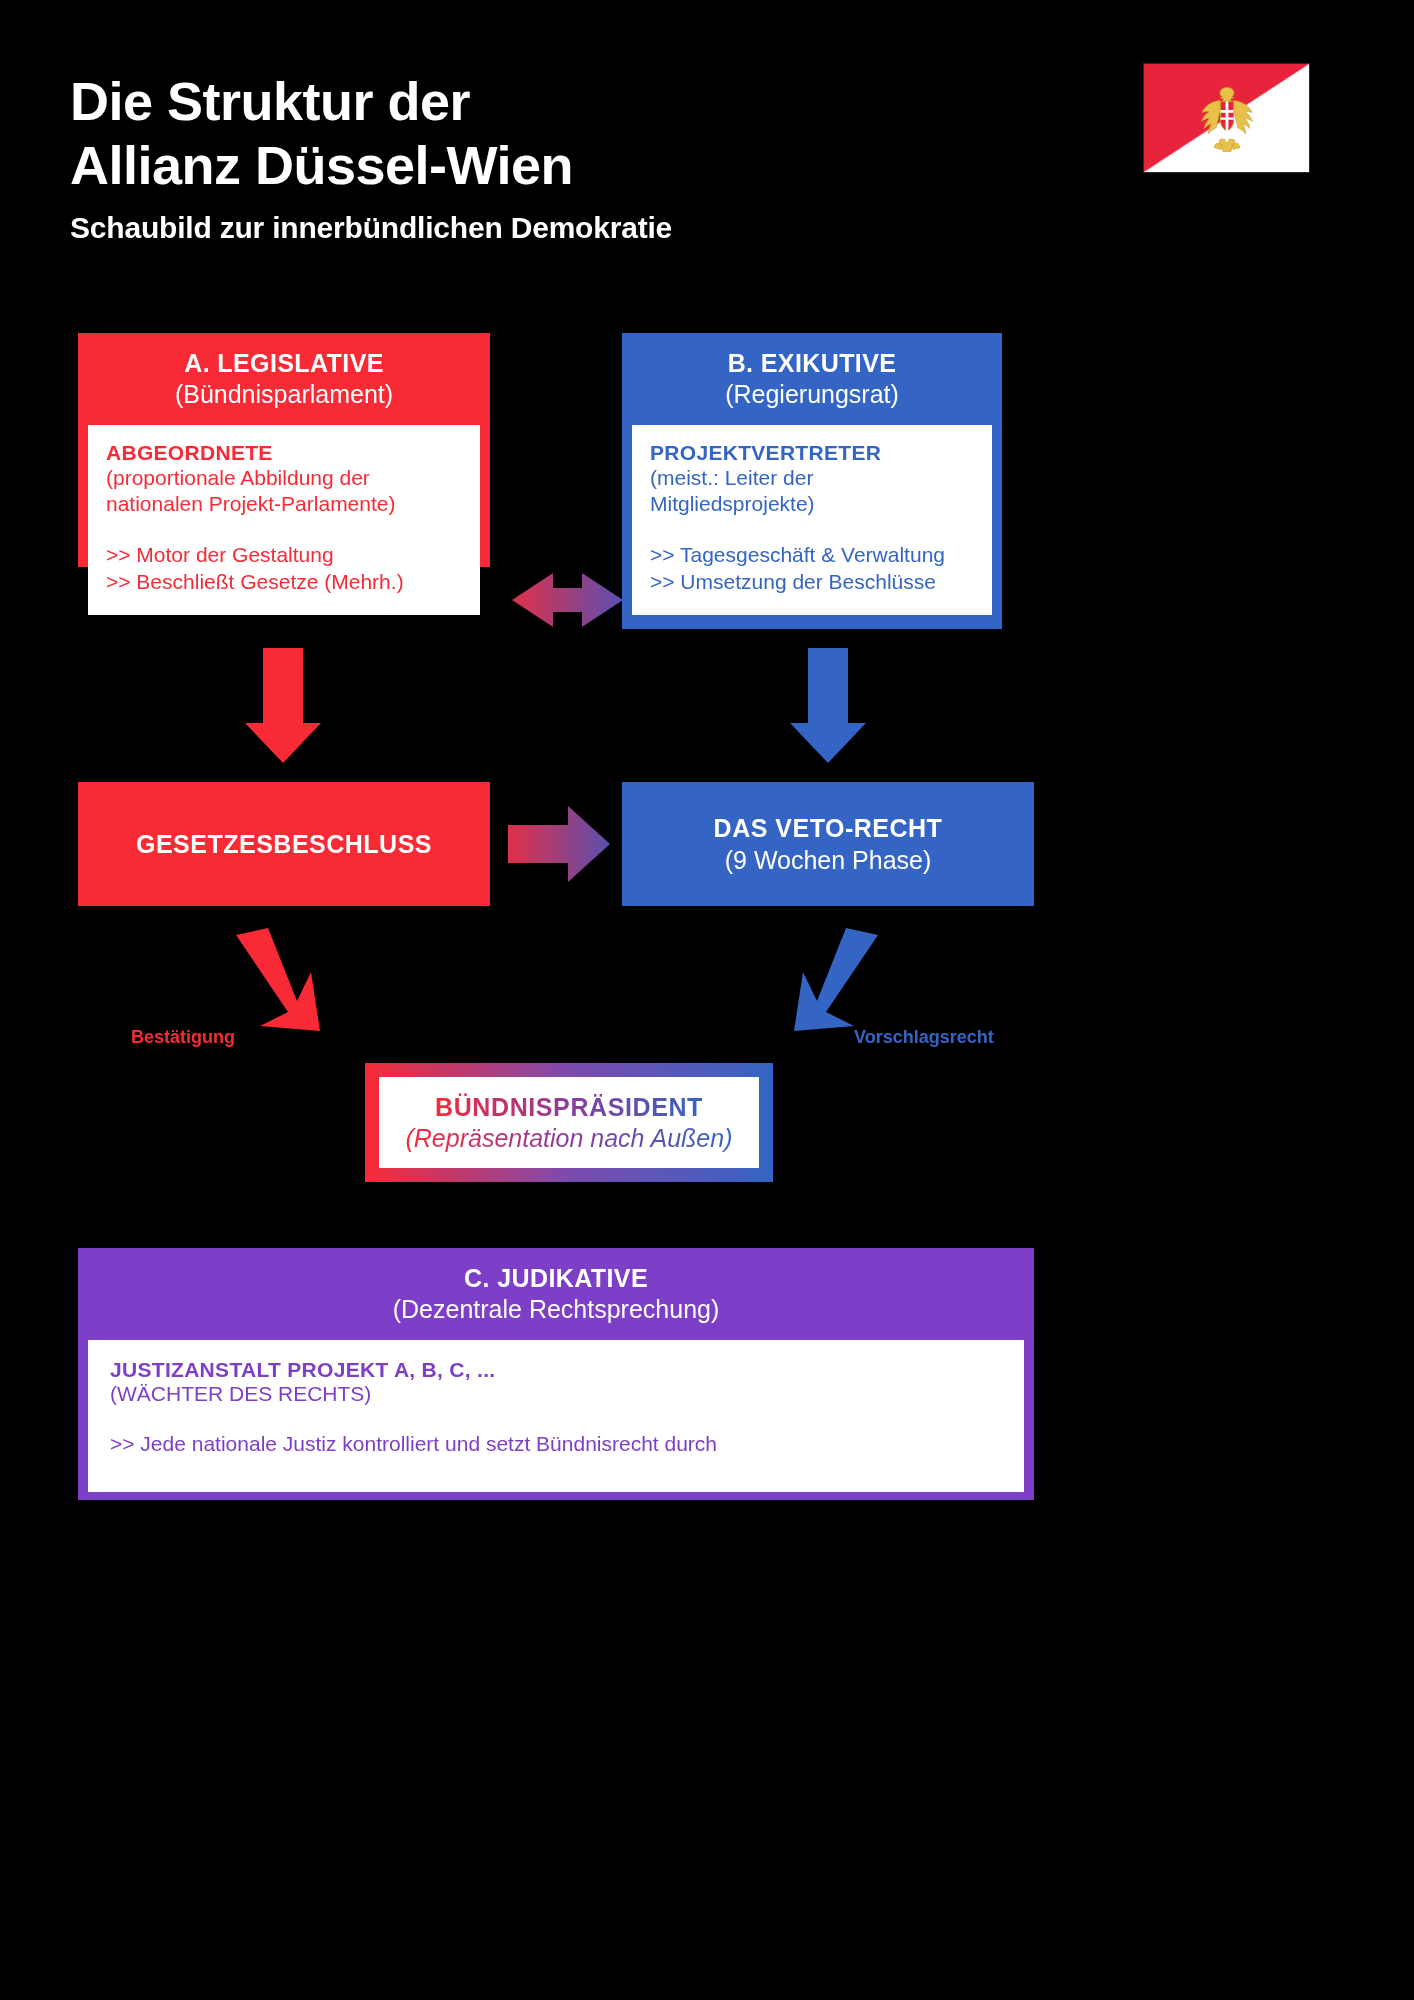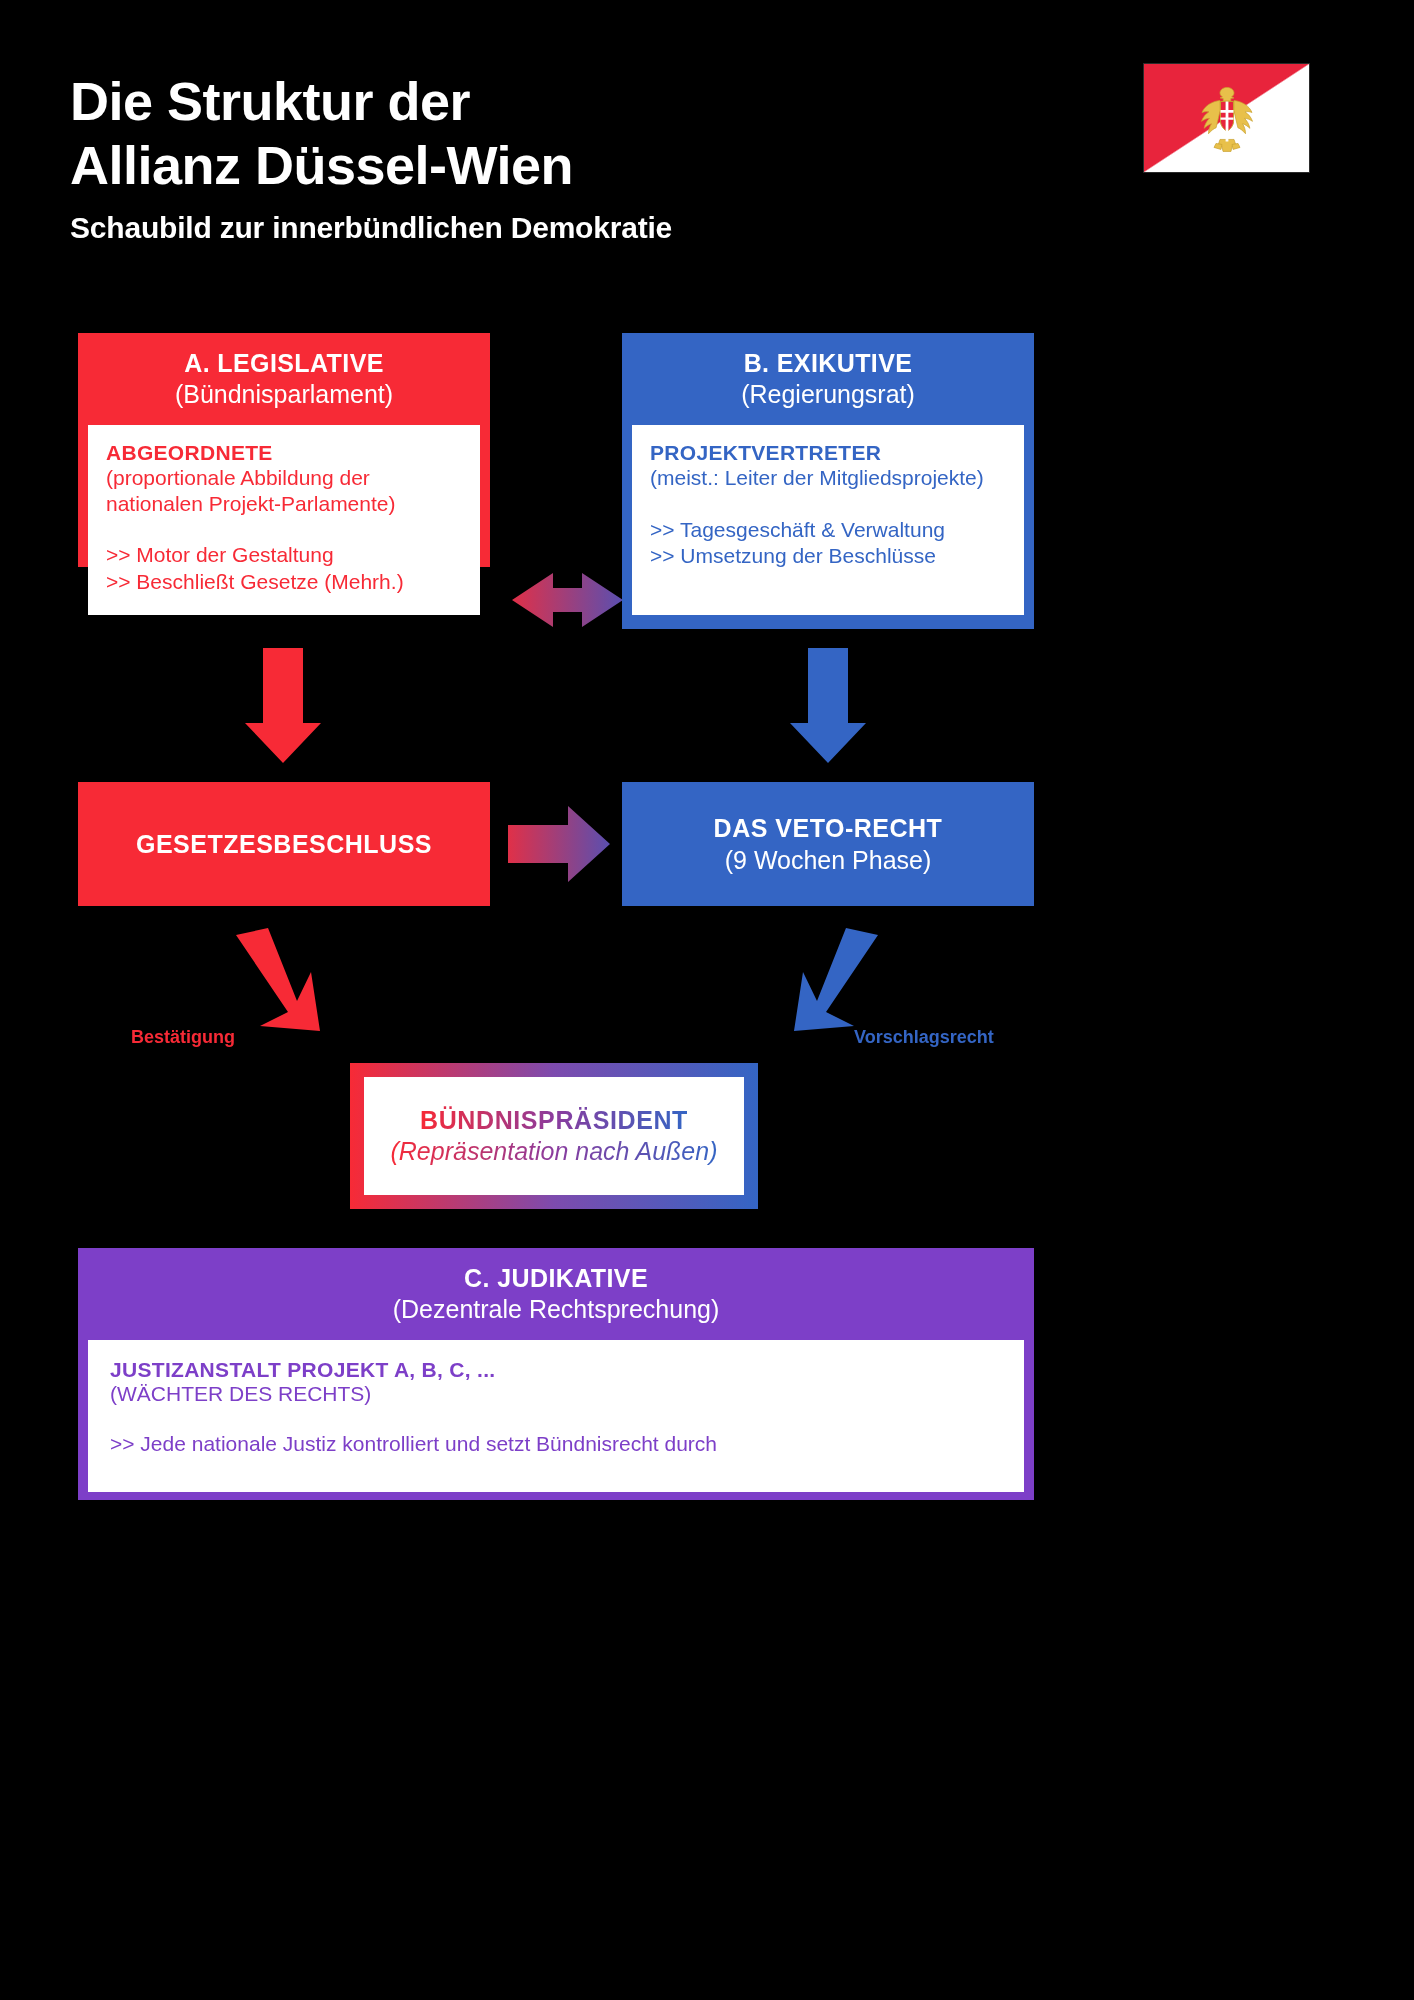--- a/index.html
+++ b/index.html
@@ -50,37 +50,37 @@
   .red-box   { background:#F72A36; }
   .blue-box  { background:#3465C4; }
   .purple-box{ background:#7D3FC8; }
 
   .red-text    { color:#F72A36; }
   .blue-text   { color:#3465C4; }
   .purple-text { color:#7D3FC8; }
 
   
   #legislative { left:78px;  top:333px; width:412px; height:234px; }
-  #executive   { left:622px; top:333px; width:412px; height:296px; }
+  #executive   { left:622px; top:333px; width:380px; height:296px; }
   #legislative .box-body { height:190px; }
   #executive   .box-body { height:190px; }
 
   
   #gesetz { left:78px;  top:782px; width:412px; height:124px; }
   #veto   { left:622px; top:782px; width:412px; height:124px; }
   .result-inner {
     height:100%; display:flex; flex-direction:column;
     align-items:center; justify-content:center; color:#fff; text-align:center;
   }
   .result-inner .r1 { font-size:25px; font-weight:bold; letter-spacing:0.5px; }
   .result-inner .r2 { font-size:25px; font-weight:400; margin-top:3px; }
 
   
   #president {
-    left:350px; top:1063px; width:408px; height:146px;
+    left:365px; top:1063px; width:408px; height:119px;
     background: linear-gradient(to right, #F72A36 0%, #7D4BAE 50%, #3465C4 100%);
     padding:14px;
   }
   #president .pres-inner {
     background:#ffffff; width:100%; height:100%;
     display:flex; flex-direction:column; align-items:center; justify-content:center;
   }
   .grad-text {
     background: linear-gradient(to right, #F72A36 0%, #8B3C9E 50%, #3465C4 100%);
     -webkit-background-clip:text; background-clip:text; color:transparent;

